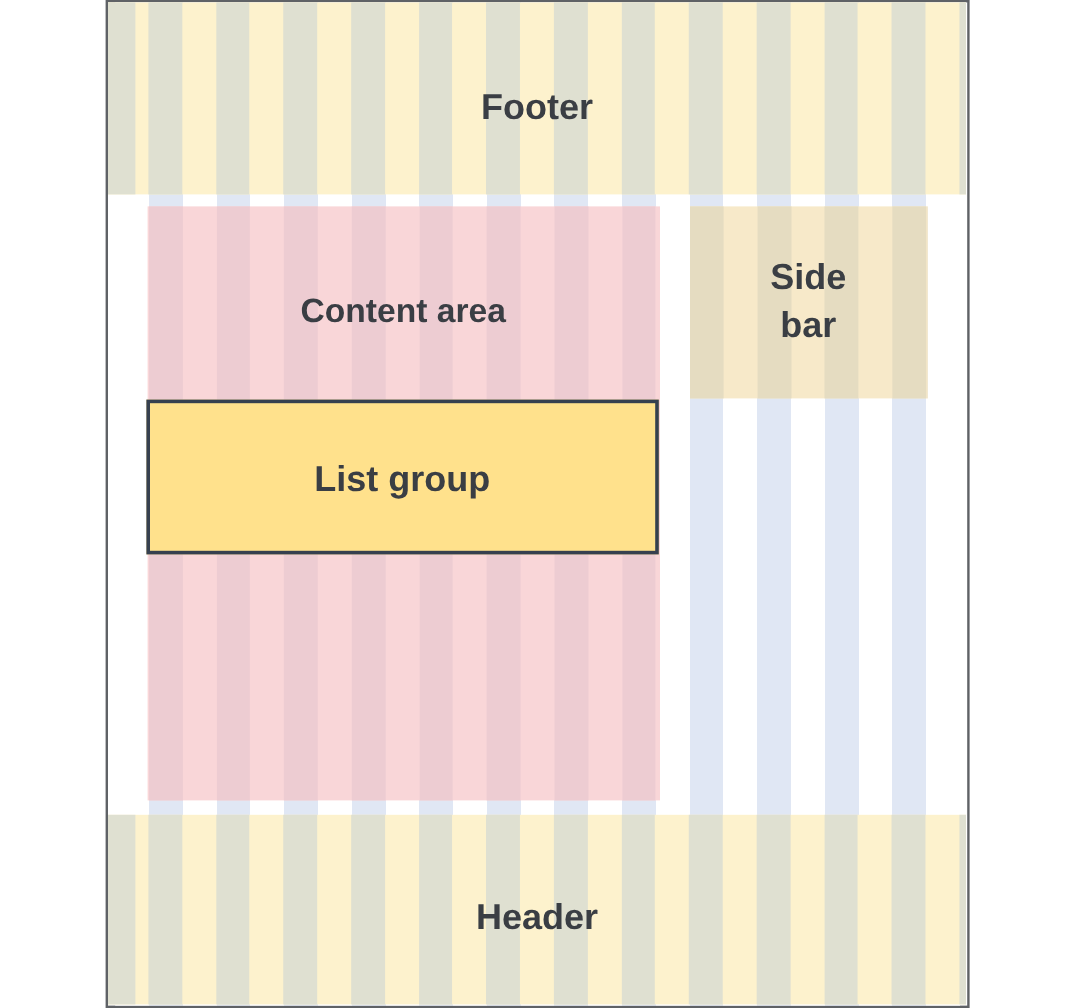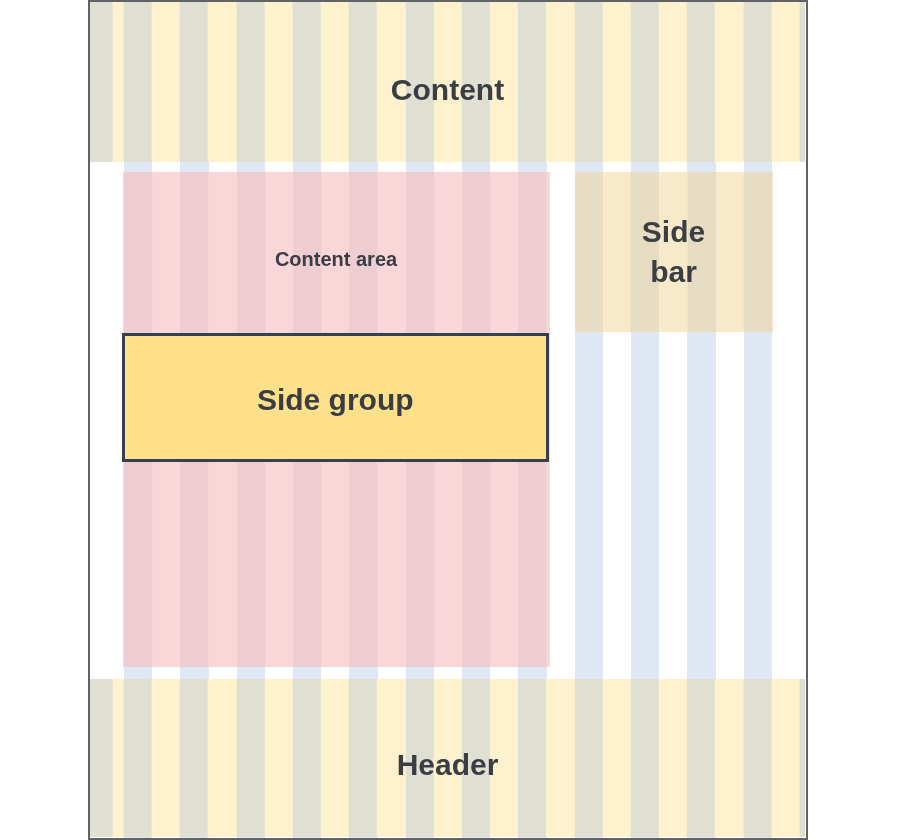--- a/index.html
+++ b/index.html
@@ -77,21 +77,21 @@
     background-position-x: 1.16px;
   }
   .content-label {
     position: absolute;
     left: 0;
     top: 67px;
     width: 100%;
     height: 40px;
     line-height: 40px;
     text-align: center;
-    font-size: 20px;
+    font-size: 28px;
     font-weight: 600;
     color: var(--text);
   }
   .listgroup {
     left: 32px;
     top: 330.5px;
     width: 426.5px;
     height: 129.5px;
     box-sizing: border-box;
     border: 3.5px solid var(--listgroup-border);
@@ -134,29 +134,29 @@
 </style>
 </head>
 <body>
 
 <div class="stage">
   <div class="frame">
 
     <div class="columns"></div>
 
     <div class="region header">
-      <span>Content</span>
+      <span>Footer</span>
     </div>
 
     <div class="region content">
       <span class="content-label">Content area</span>
     </div>
 
     <div class="region listgroup">
-      <span>Side group</span>
+      <span>List group</span>
     </div>
 
     <div class="region sidebar">
       <span class="sidebar-label">Side bar</span>
     </div>
 
     <div class="region footer">
       <span>Header</span>
     </div>
 

